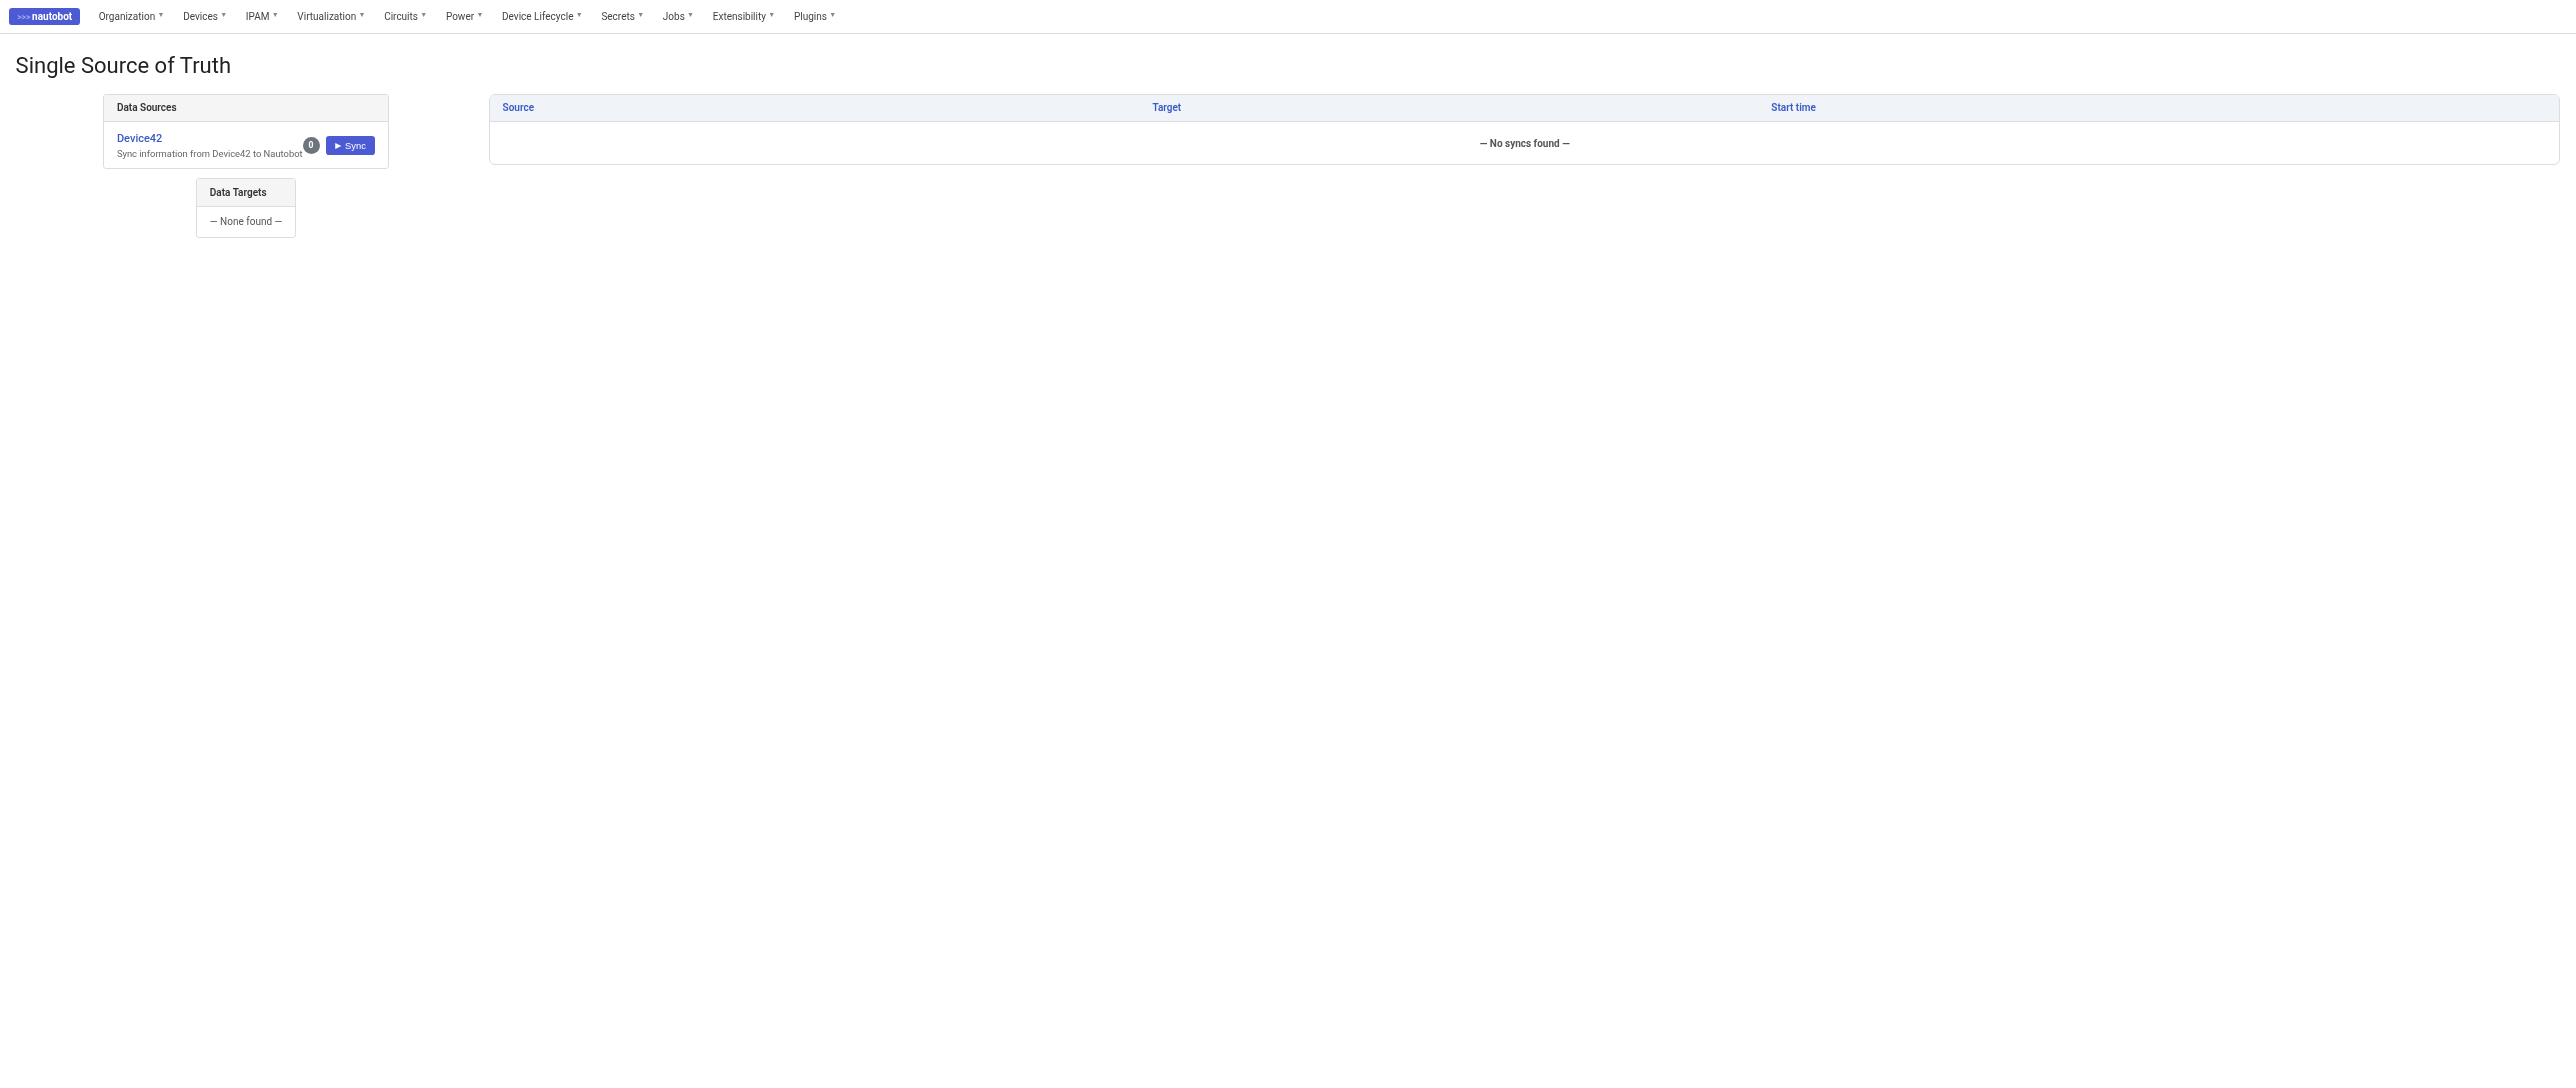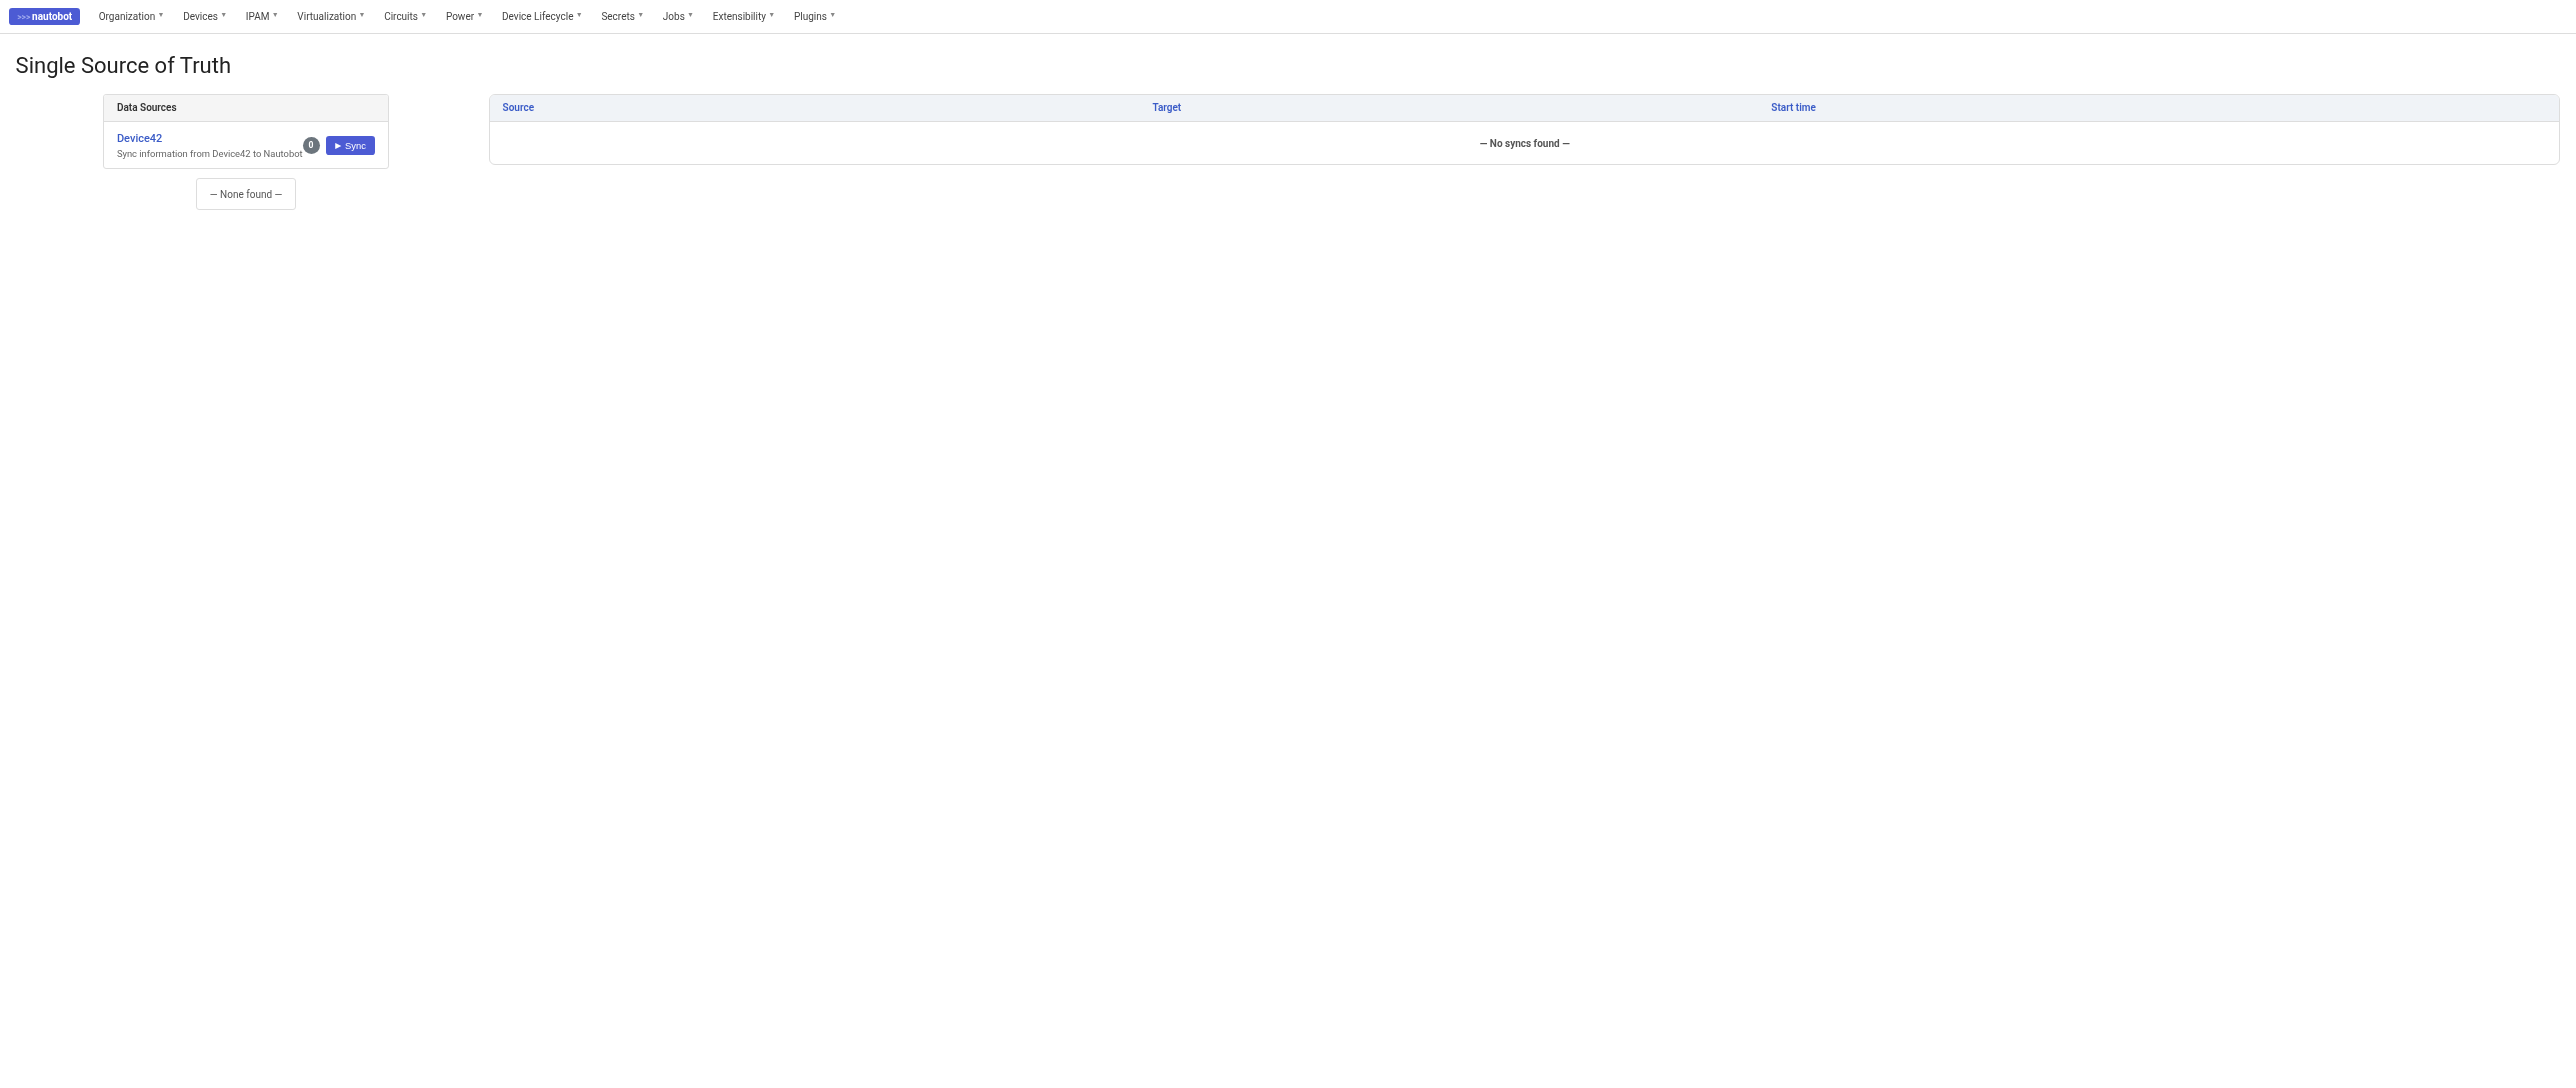--- a/index.html
+++ b/index.html
@@ -293,20 +293,21 @@
               <button class="sync-button">
                 <span class="play-icon">▶</span>
                 <span>Sync</span>
               </button>
             </div>
           </div>
         </div>
       </div>
 
       <div class="card">
+        <div class="card-header">Data Targets</div>
         <div class="card-body">
           <div class="none-found">— None found —</div>
         </div>
       </div>
 
     </div>
 
     <div class="right-panel">
       <table class="sync-table">
         <thead>

